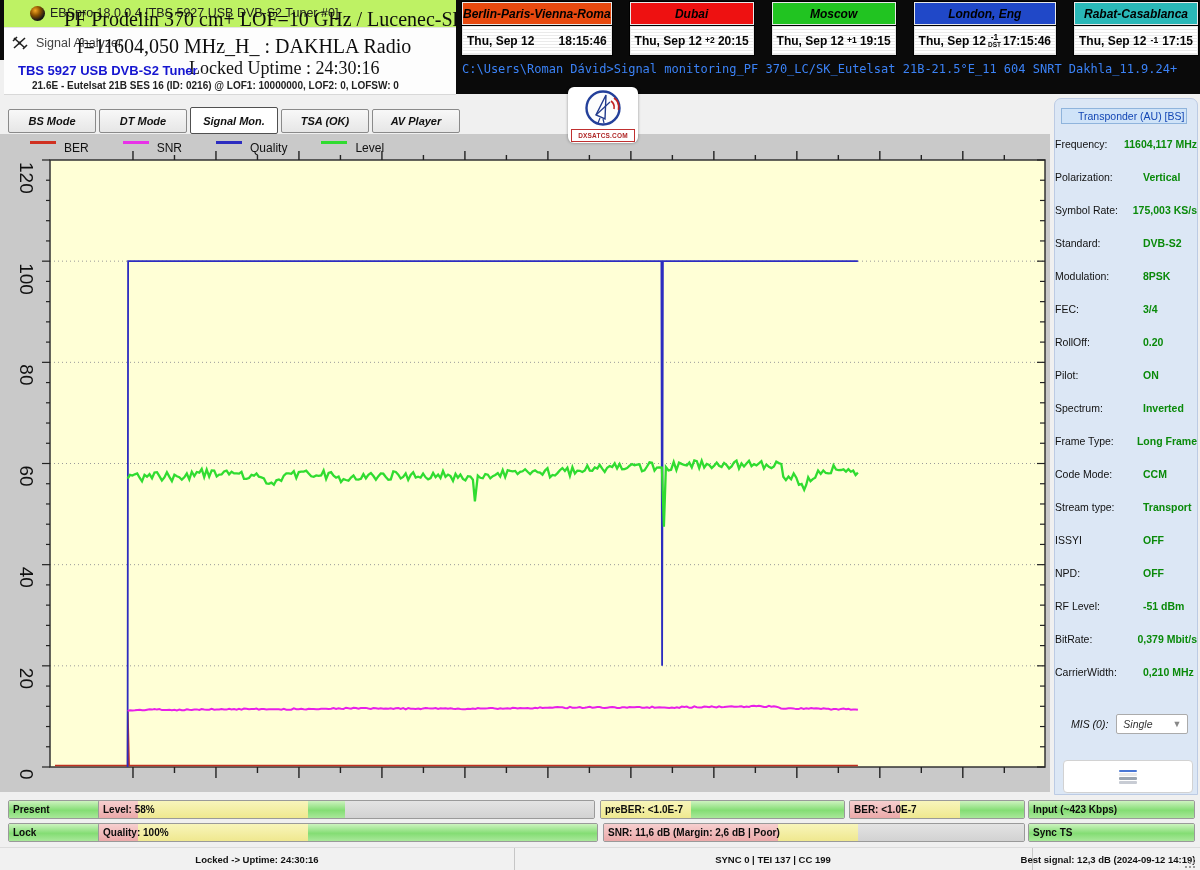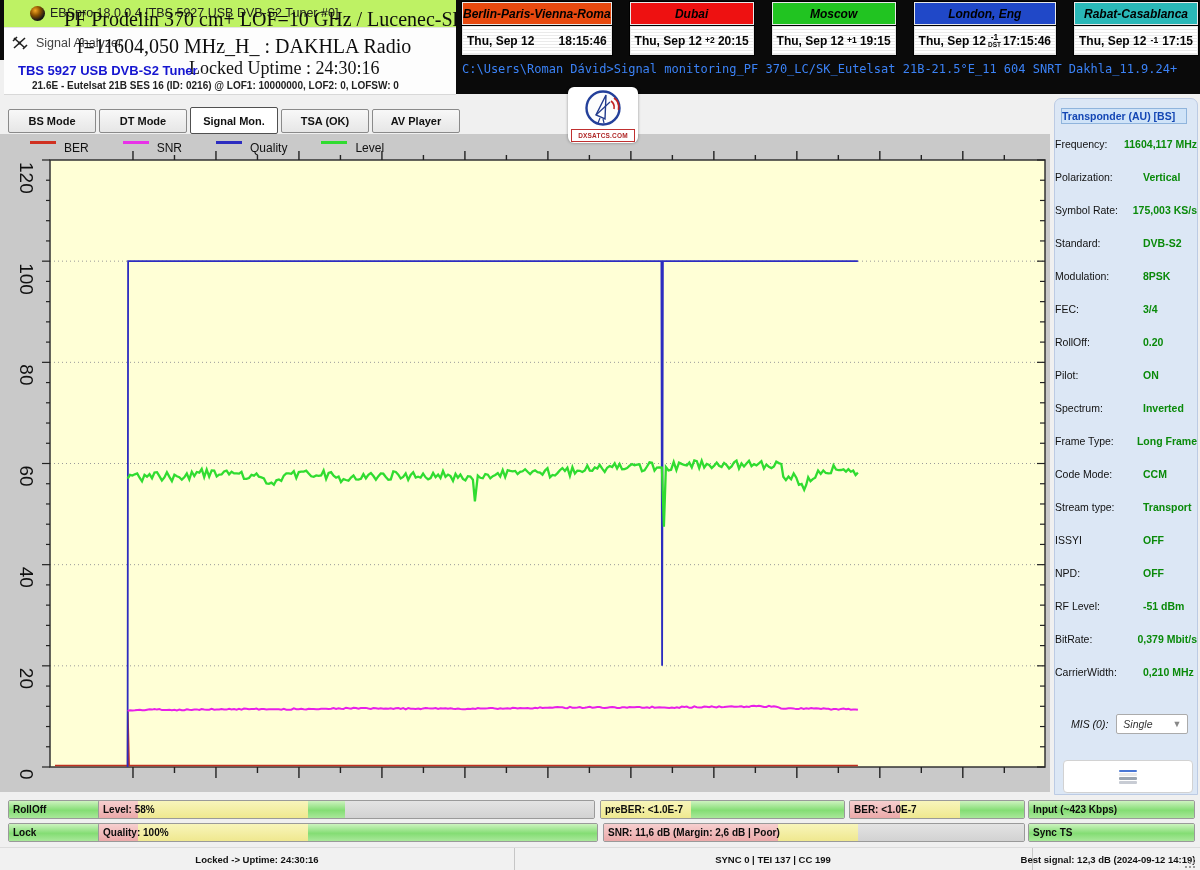--- a/index.html
+++ b/index.html
@@ -37,33 +37,33 @@
   .off .d{font-size:6.5px;font-weight:bold;}
   #prompt{position:absolute;left:6px;top:62px;font-family:"DejaVu Sans Mono",monospace;font-size:12px;color:#3b82f6;white-space:nowrap;}
   
   #logo{position:absolute;left:568px;top:87px;width:70px;height:56px;background:#fff;border-radius:6px;
         box-shadow:0 0 3px rgba(0,0,0,.4);z-index:30;display:flex;flex-direction:column;align-items:center;padding-top:2px;box-sizing:border-box;}
   #logo-text{width:62px;height:11px;border:1px solid #c03030;display:flex;align-items:center;justify-content:center;
              font-size:6.5px;font-weight:bold;color:#b02828;letter-spacing:.2px;}
   
   #tabs{position:absolute;left:8px;top:109px;display:flex;gap:3px;z-index:5;}
   .tab{width:86px;height:22px;background:linear-gradient(180deg,#f8f8f8,#e6e6e6);border:1px solid #8a8a8a;border-radius:2px;
-       font-size:11px;font-weight:bold;color:#111;display:flex;align-items:center;justify-content:center;cursor:default;}
+       font-size:11px;font-weight:bold;color:#111;display:flex;align-items:center;justify-content:center;cursor:default;font-style:italic;}
   .tab.active{background:#fff;border:1px solid #505050;height:25px;margin-top:-2px;z-index:6;}
   
   #chart-panel{position:absolute;left:0;top:134px;width:1050px;height:658px;background:#c9c9c9;}
   #legend{position:absolute;left:30px;top:7px;display:flex;gap:34px;align-items:center;}
   .leg{display:flex;gap:8px;font-size:12px;color:#111;}
   .leg .ln{width:26px;height:3px;}
   #chart-svg{position:absolute;left:0;top:0;width:1050px;height:658px;}
   
   #rpanel{position:absolute;left:1054px;top:98px;width:144px;height:697px;background:#dce7f5;
           border:1px solid #bccbe4;border-radius:7px 7px 0 0;box-sizing:border-box;}
   #tr-title{position:absolute;left:6px;top:9px;width:126px;height:16px;background:#cfe3f8;border:1px solid #8fb4dc;
-            font-size:10.5px;font-weight:bold;color:#1346b4;display:flex;align-items:center;padding-left:0;box-sizing:border-box;white-space:nowrap;}
+            font-size:10.5px;font-weight:normal;color:#1346b4;display:flex;align-items:center;padding-left:16px;box-sizing:border-box;white-space:nowrap;}
   #tr-fields{position:absolute;left:0;top:28px;width:100%;}
   .trow{height:33px;display:flex;align-items:center;}
   .tlab{width:88px;font-size:10.5px;color:#111;white-space:nowrap;}
   .tval{font-size:10.5px;font-weight:bold;color:#0a8a0a;white-space:nowrap;}
   #mis-row{position:absolute;left:0;top:608px;width:100%;height:33px;display:flex;align-items:center;padding-left:16px;box-sizing:border-box;font-style:italic;}
   #mis-select{margin-left:8px;width:72px;height:20px;background:#fff;border:1px solid #ababab;border-radius:2px;
               display:flex;align-items:center;justify-content:space-between;padding:0 6px;font-size:10.5px;color:#333;box-sizing:border-box;}
   #mis-chevron{color:#888;font-size:9px;}
   #list-button{position:absolute;left:1063px;top:760px;width:130px;height:33px;background:#fff;border:1px solid #d2d2d2;
                border-radius:4px;display:flex;align-items:center;justify-content:center;box-sizing:border-box;}
@@ -423,21 +423,21 @@
       <div style="background:#4a77d4;"></div>
       <div style="background:#e8e8e8;"></div>
       <div style="background:#9aa4b0;"></div>
       <div style="background:#c8ccd4;"></div>
     </div>
   </div>
 
   <div id="bars1">
       <div class="bar-box" style="left: 8px; width: 100px;">
         <div class="zone" style="left: 0%; width: 100%; background: linear-gradient(rgb(205, 243, 191), rgb(132, 221, 116) 55%, rgb(169, 232, 154));"></div>
-        <span class="bar-label">RollOff</span>
+        <span class="bar-label">Present</span>
       </div>
       <div class="bar-box" style="left: 98px; width: 497px;">
         <div class="zone" style="left: 0%; width: 7.8%; background: linear-gradient(rgb(246, 207, 207), rgb(235, 169, 169));"></div>
         <div class="zone" style="left: 7.8%; width: 34.4%; background: linear-gradient(rgb(248, 245, 187), rgb(239, 232, 143));"></div>
         <div class="zone" style="left: 42.2%; width: 7.4%; background: linear-gradient(rgb(205, 243, 191), rgb(132, 221, 116) 55%, rgb(169, 232, 154));"></div>
         <div class="zone" style="left: 49.6%; width: 50.4%; background: linear-gradient(rgb(227, 227, 227), rgb(210, 210, 210));"></div>
         <span class="bar-label">Level: 58%</span>
       </div>
       <div class="bar-box" style="left: 600px; width: 245px;">
         <div class="zone" style="left: 0%; width: 37%; background: linear-gradient(rgb(248, 245, 187), rgb(239, 232, 143));"></div>

